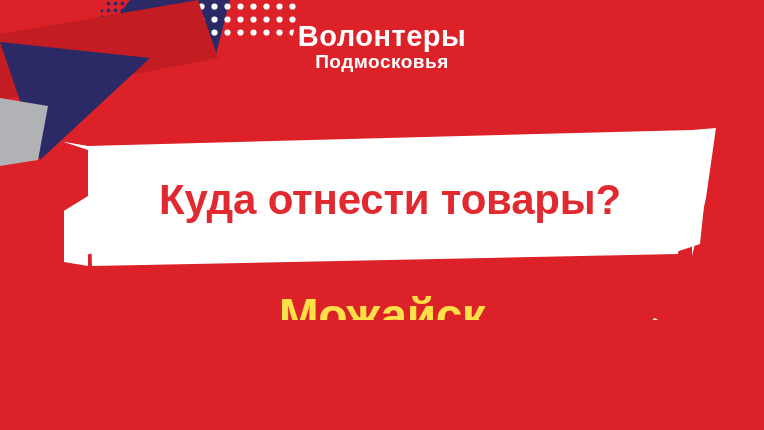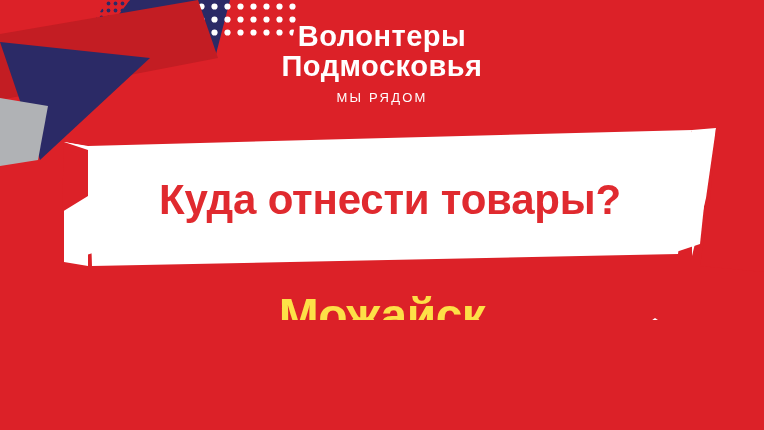--- a/index.html
+++ b/index.html
@@ -27,21 +27,21 @@
     pointer-events:none;
   }
   #logo-line1, #logo-line2 {
     color:#ffffff;
     font-weight:bold;
     letter-spacing:.5px;
     line-height:1.02;
     white-space:nowrap;
   }
   #logo-line1 { font-size:29px; }
-  #logo-line2 { font-size:29px; }
+  #logo-line2 { font-size:19px; }
   #logo-tagline {
     color:#ffffff;
     font-size:13px;
     letter-spacing:2.2px;
     margin-top:9px;
     white-space:nowrap;
   }
   #ribbon-title {
     position:absolute;
     left:16px; right:0;
@@ -156,20 +156,19 @@
 
     <polygon points="64,142 88,150 88,196 62,212" fill="#DC2128"></polygon>
     <polygon points="62,212 88,200 88,266 64,262" fill="#DC2128" opacity="0"></polygon>
 
     <polygon points="716,128 764,128 764,272 700,266 710,200" fill="#DC2128"></polygon>
   </svg>
 
   <div id="logo-block">
     <div id="logo-line1">Волонтеры</div>
     <div id="logo-line2">Подмосковья</div>
-    <div id="logo-tagline">МЫ РЯДОМ</div>
   </div>
 
   <div id="ribbon-title">Куда отнести товары?</div>
 
   <div id="city-name">Можайск</div>
 
 </div>
 
 </body></html>

